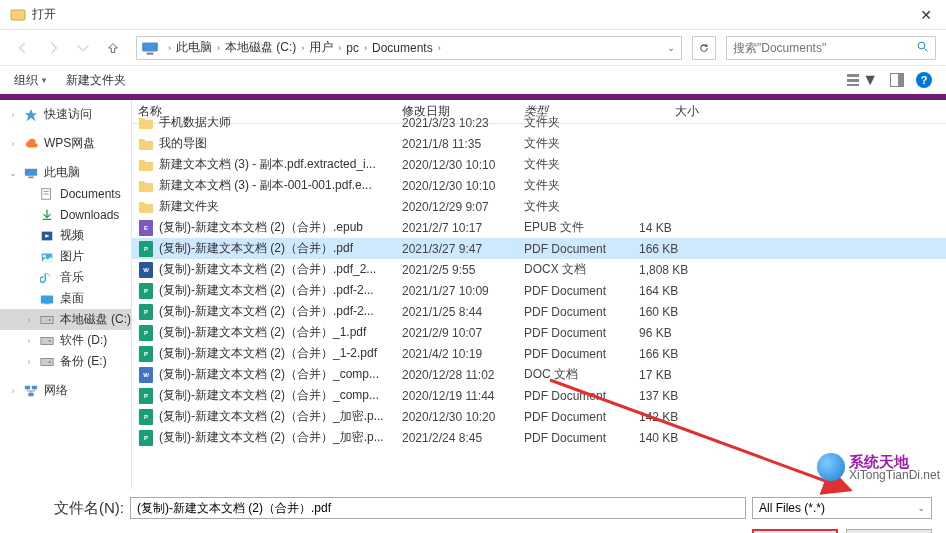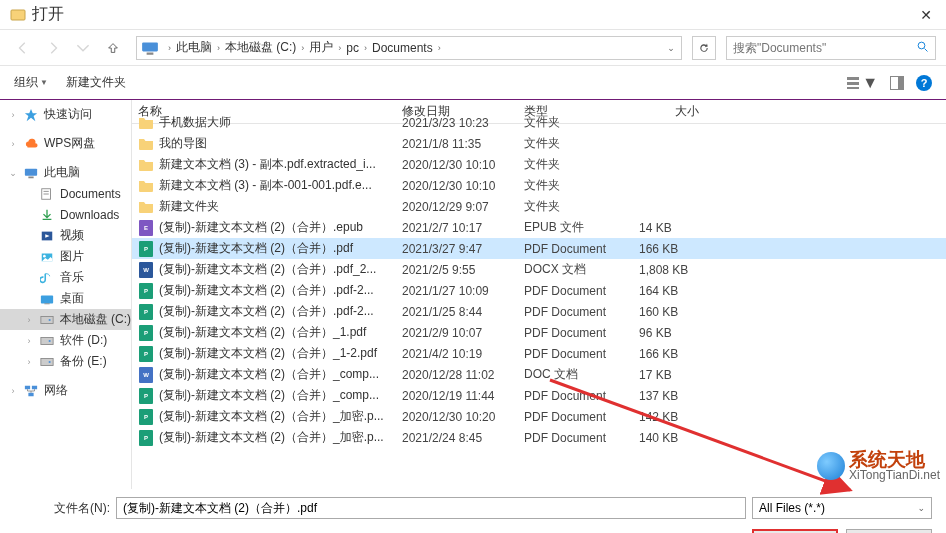--- a/index.html
+++ b/index.html
@@ -1,91 +1,91 @@
 <!DOCTYPE html>
 <html><head>
 <meta charset="utf-8">
 <style>
 * { margin: 0; padding: 0; box-sizing: border-box; font-family: "Microsoft YaHei", "Segoe UI", sans-serif; }
 body { background: #fff; width: 946px; height: 533px; overflow: hidden; position: relative; }
 
 .titlebar { height: 30px; display: flex; align-items: center; padding-left: 10px; border-bottom: 1px solid #e5e5e5; }
 .titlebar .icon { width: 16px; height: 16px; margin-right: 6px; }
-.titlebar .title { font-size: 16px; color: #333; flex: 1; }
+.titlebar .title { font-size: 12px; color: #333; flex: 1; }
 .titlebar .close { width: 40px; height: 30px; display: flex; align-items: center; justify-content: center; cursor: pointer; font-size: 14px; color: #333; }
 
 .navbar { height: 36px; display: flex; align-items: center; padding: 0 10px; gap: 4px; border-bottom: 1px solid #e5e5e5; }
 .navbtn { width: 26px; height: 26px; display: flex; align-items: center; justify-content: center; border-radius: 2px; }
 .navbtn svg { width: 14px; height: 14px; }
 .navbtn.disabled { opacity: 0.35; }
 .navbtn.up { border: 1px solid transparent; }
 .crumbbar { flex: 1; height: 24px; border: 1px solid #ccc; display: flex; align-items: center; margin: 0 6px; background: #fff; }
 .crumbbar .pc-icon { width: 18px; height: 18px; margin: 0 4px; }
 .crumbbar .seg { font-size: 12px; color: #333; }
 .crumbbar .chev { color: #666; font-size: 9px; padding: 0 5px; }
 .crumbbar .end { margin-left: auto; display: flex; align-items: center; }
 .crumbbar .dropdown-v { width: 20px; display: flex; justify-content: center; color: #666; font-size: 9px; }
 .refresh { width: 24px; height: 24px; border: 1px solid #ccc; display: flex; align-items: center; justify-content: center; margin-right: 6px; }
 .searchbox { width: 210px; height: 24px; border: 1px solid #ccc; display: flex; align-items: center; padding: 0 6px; }
 .searchbox input { border: none; outline: none; font-size: 12px; flex: 1; color: #888; background: transparent; }
 .searchbox .sicon { color: #555; }
 
-.toolbar { height: 34px; display: flex; align-items: center; padding: 0 14px; border-bottom: 1px solid #701a75; }
+.toolbar { height: 34px; display: flex; align-items: center; padding: 0 14px; border-bottom: 6px solid #701a75; }
 .tbtn { font-size: 12px; color: #333; margin-right: 18px; display: flex; align-items: center; gap: 2px; }
 .tbtn .dd { font-size: 8px; color: #666; }
 .toolbar .right { margin-left: auto; display: flex; align-items: center; gap: 12px; }
 .viewicon { display: flex; align-items: center; gap: 2px; color: #555; }
 .helpicon { width: 16px; height: 16px; border-radius: 50%; background: #0078d7; color: #fff; font-size: 11px; display: flex; align-items: center; justify-content: center; font-weight: bold; }
 
 .main { display: flex; height: 389px; }
 .sidebar { width: 132px; border-right: 1px solid #e5e5e5; overflow: hidden; padding-top: 4px; }
 .tree-item { display: flex; align-items: center; height: 21px; font-size: 12px; color: #333; padding-left: 8px; gap: 5px; white-space: nowrap; }
 .tree-item.sub { padding-left: 24px; }
 .tree-item.sel { background: #d8d8d8; }
 .tree-item .exp { width: 10px; color: #999; font-size: 9px; text-align: center; }
 .tree-item .ticon { width: 16px; height: 16px; display: flex; align-items: center; justify-content: center; }
 .tree-gap { height: 8px; }
 
 .listarea { flex: 1; display: flex; flex-direction: column; overflow: hidden; }
 .listhead { display: flex; height: 24px; align-items: center; border-bottom: 1px solid #e5e5e5; font-size: 12px; color: #333; }
 .col-name { width: 270px; padding-left: 6px; }
 .col-date { width: 122px; }
-.col-type { width: 115px; }
+.col-type { width: 115px; font-style: italic; }
 .col-size { width: 70px; text-align: right; padding-right: 10px; }
 .listbody { flex: 1; overflow-y: auto; position: relative; }
 .row { display: flex; height: 21px; align-items: center; font-size: 12px; color: #333; }
 .row.selected { background: #cde8ff; }
 .row .ficon { width: 16px; height: 16px; margin: 0 5px 0 6px; display: flex; align-items: center; justify-content: center; }
 .row .fname { width: 243px; overflow: hidden; white-space: nowrap; text-overflow: ellipsis; }
 .row .fdate { width: 122px; color: #444; }
 .row .ftype { width: 115px; color: #444; }
 .row .fsize { width: 70px; padding-right: 10px; color: #444; }
 
 .footer { padding: 8px 14px 12px 14px; }
 .fname-row { display: flex; align-items: center; gap: 6px; margin-bottom: 10px; }
-.fname-label { font-size: 12px; color: #333; white-space: nowrap; margin-left: 40px; }
+.fname-label { font-size: 15px; color: #333; white-space: nowrap; margin-left: 40px; }
 .fname-input { flex: 1; height: 22px; border: 1px solid #aaa; font-size: 12px; padding: 0 6px; }
 .ftype-select { width: 180px; height: 22px; border: 1px solid #aaa; font-size: 12px; padding: 0 6px; display: flex; align-items: center; justify-content: space-between; }
 .btn-row { display: flex; justify-content: flex-end; gap: 8px; }
 .btn { width: 86px; height: 24px; border: 1px solid #aaa; background: #e9e9e9; font-size: 12px; display: flex; align-items: center; justify-content: center; cursor: pointer; }
 .btn.primary { border: 2px solid #e03030; background: #e9e9e9; }
 
 
 .ic-folder { fill: #f8d278; }
 .ic-pdf { background: #1b9e77; }
 .ic-docx { background: #2b579a; }
 .ic-epub { background: #7e57c2; }
 .ic-doc { background: #4472c4; }
 .tiny-file { width: 14px; height: 16px; border-radius: 1px; display: flex; align-items: center; justify-content: center; color: #fff; font-size: 6px; font-weight: bold; }
 
 .arrow-overlay { position: absolute; pointer-events: none; }
 .watermark { position: absolute; right: 6px; bottom: 52px; display: flex; align-items: center; gap: 4px; pointer-events: none; }
 .watermark .globe { width: 28px; height: 28px; border-radius: 50%; background: radial-gradient(circle at 35% 35%, #7ecbff, #1c7fd6); position: relative; }
 .watermark .text { display: flex; flex-direction: column; line-height: 1; }
-.watermark .cn { font-size: 19px; font-weight: bold; color: #c2410c; text-shadow: 0 0 2px #fff; }
+.watermark .cn { font-size: 15px; font-weight: bold; color: #a21caf; text-shadow: 0 0 2px #fff; }
 .watermark .en { font-size: 12px; color: #666; }
 </style>
 </head>
 <body>
 
 <div class="titlebar">
   <svg class="icon" viewBox="0 0 16 16">
       <rect x="1" y="3" width="14" height="10" rx="1" fill="#f8d278" stroke="#caa54a"></rect>
     </svg>
   <span class="title">打开</span>

